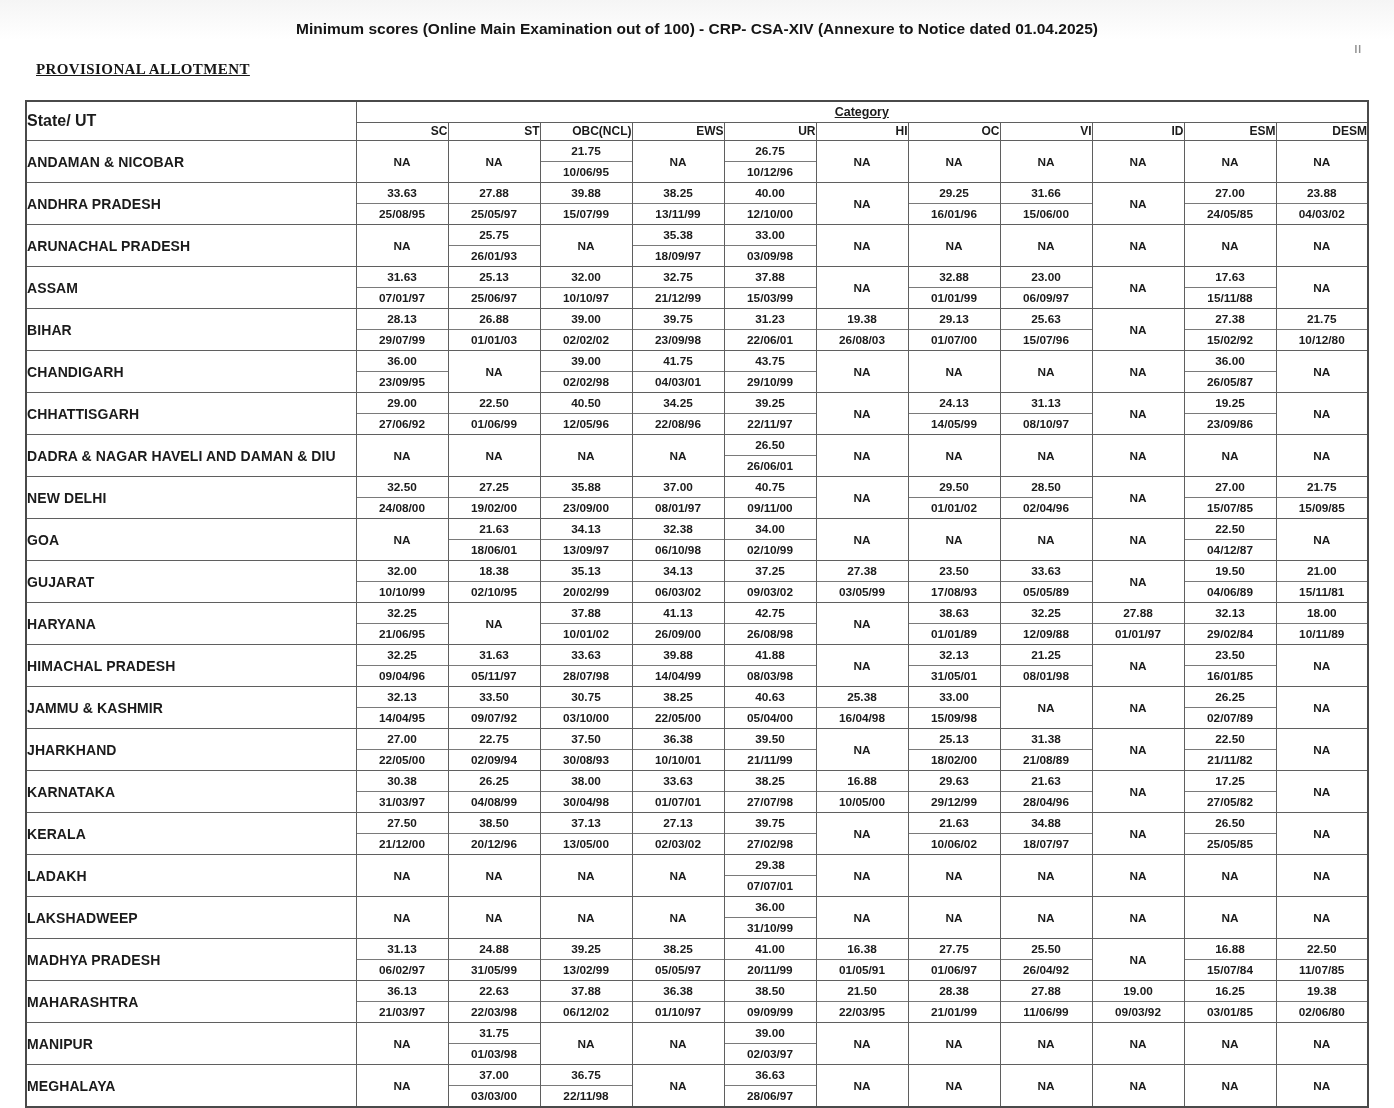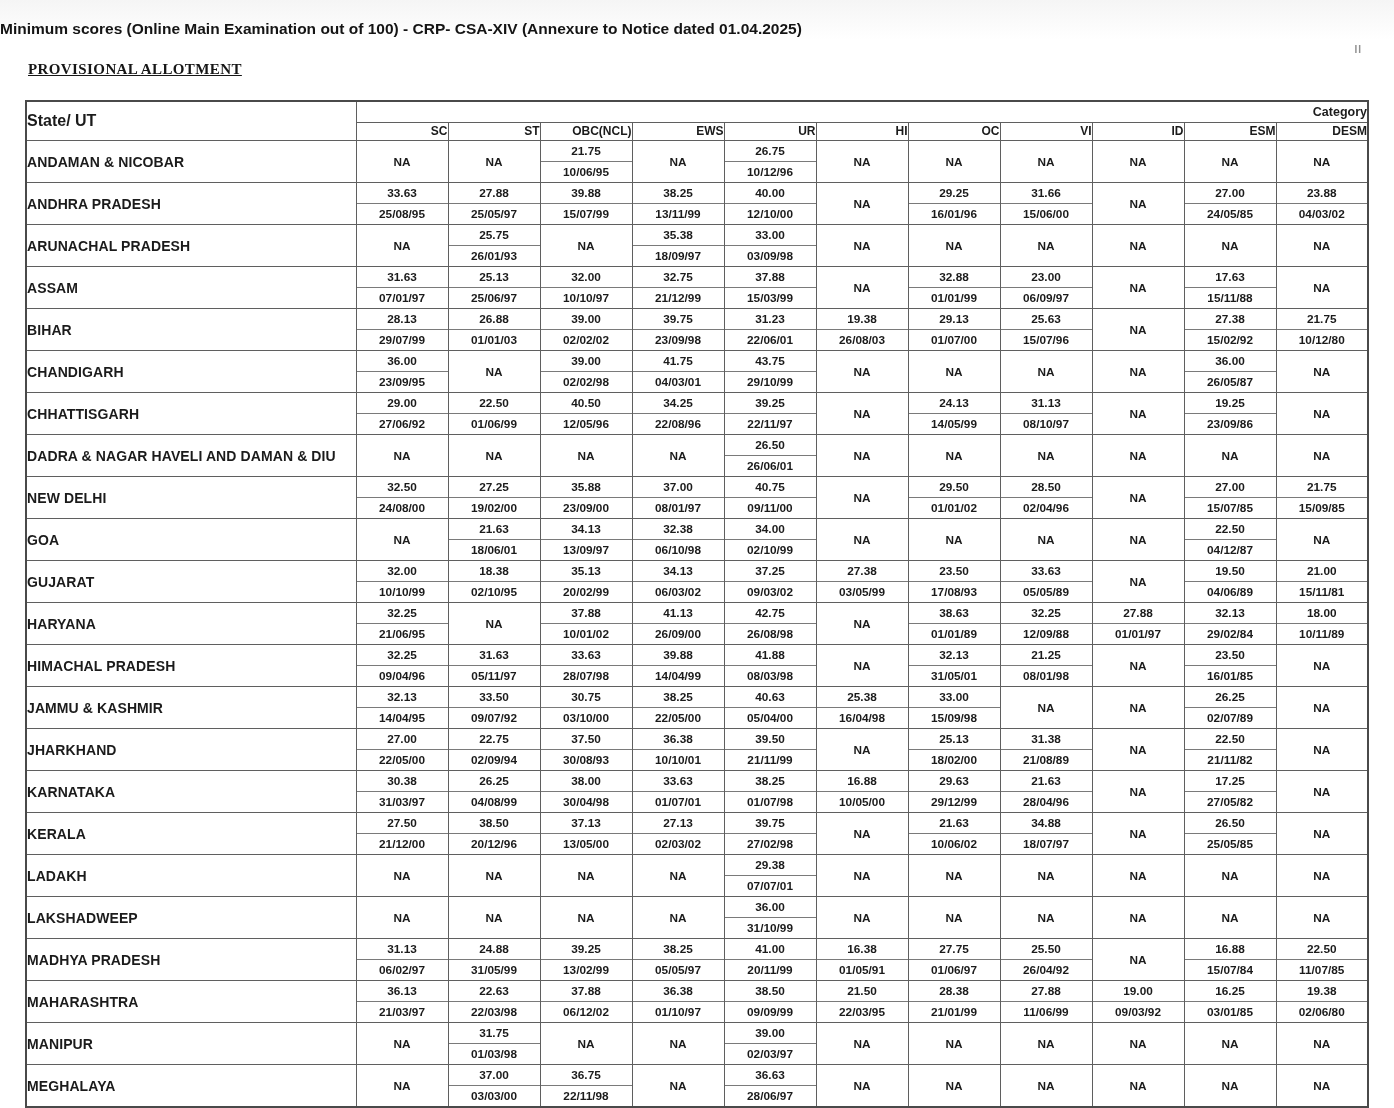--- a/index.html
+++ b/index.html
@@ -16,37 +16,38 @@
     position: relative;
     width: 1394px;
     height: 1108px;
     background: linear-gradient(#f5f5f5, #ffffff 40px);
   }
   .page-title {
     position: absolute;
     top: 20px;
     left: 0;
     width: 100%;
+    text-align: center;
     font-size: 15.5px;
     font-weight: bold;
     color: #141414;
   }
   .corner-mark {
     position: absolute;
     top: 44px;
     right: 32px;
     font-size: 10px;
     font-weight: bold;
     color: #909090;
     letter-spacing: 1px;
   }
   .section-heading {
     position: absolute;
     top: 61px;
-    left: 28px;
+    left: 36px;
     font-family: "Liberation Serif", serif;
     font-size: 15px;
     font-weight: bold;
     letter-spacing: 0.4px;
     text-decoration: underline;
     color: #161616;
   }
   table.score-table {
     position: absolute;
     left: 25px;
@@ -67,24 +68,25 @@
   thead tr.category-row th { border-bottom: 1px solid #5f5f5f; }
 
   th.state-head {
     text-align: left;
     padding-left: 5px;
     font-size: 16px;
     font-weight: bold;
     height: 38px;
   }
   th.category-head {
-    text-align: right;
+    text-align: center;
     font-size: 12.5px;
     font-weight: bold;
     height: 19px;
+    text-decoration: underline;
   }
   th.col-head {
     text-align: right;
     font-size: 12px;
     font-weight: bold;
     height: 17px;
   }
   td.state-cell {
     text-align: left;
     padding-left: 5px;
@@ -1030,21 +1032,21 @@
           </td>
           <td>
             <div class="cell-split">
               <div class="score">33.63</div>
               <div class="date">01/07/01</div>
             </div>
           </td>
           <td>
             <div class="cell-split">
               <div class="score">38.25</div>
-              <div class="date">01/07/98</div>
+              <div class="date">27/07/98</div>
             </div>
           </td>
           <td>
             <div class="cell-split">
               <div class="score">16.88</div>
               <div class="date">10/05/00</div>
             </div>
           </td>
           <td>
             <div class="cell-split">

